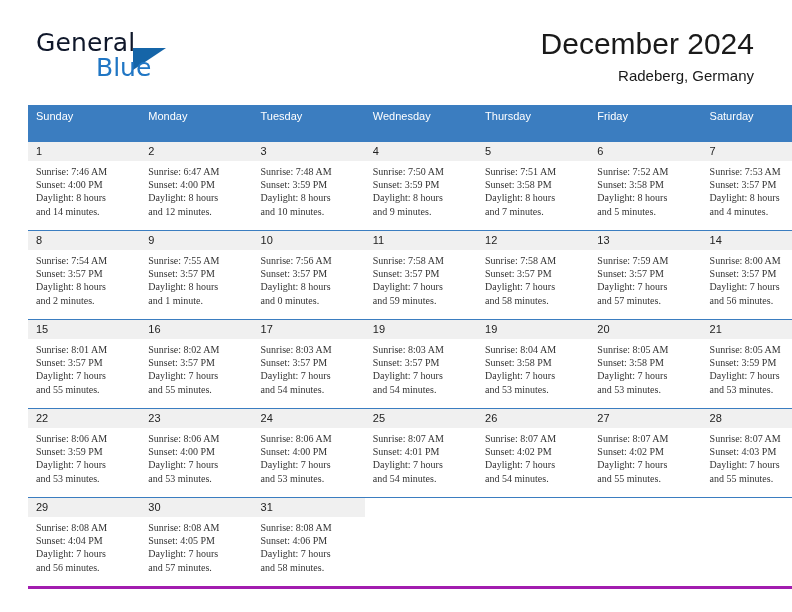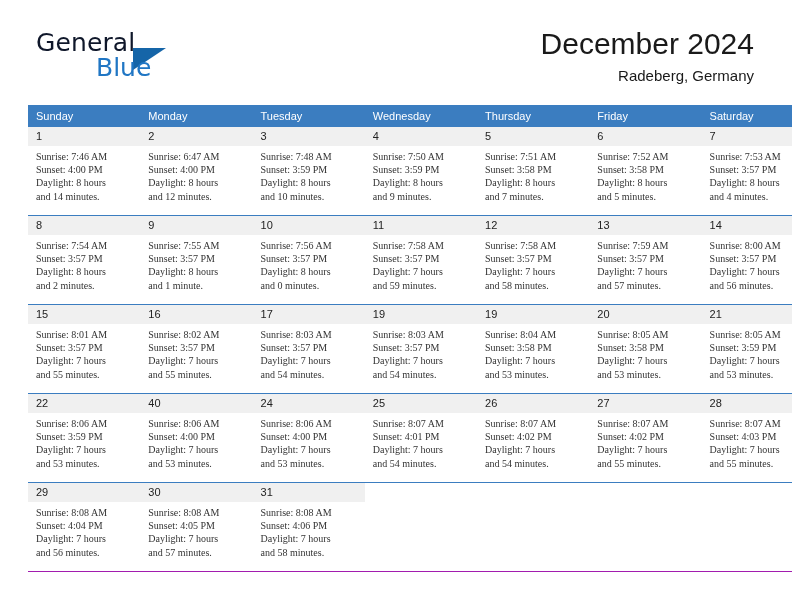--- a/index.html
+++ b/index.html
@@ -95,34 +95,34 @@
     width: 730px;
     border-collapse: collapse;
     table-layout: fixed;
   }
   .calendar th {
     background: #3b7dc0;
     color: #ffffff;
     font-size: 11px;
     font-weight: 400;
     text-align: left;
-    padding: 5px 0 5px 8px;
+    padding: 5px 0 20px 8px;
     width: 104.28px;
     border: 0;
   }
   .calendar td {
     vertical-align: top;
     padding: 0;
     border: 0;
     border-bottom: 1px solid #3b7dc0;
     height: 88px;
     background: #ffffff;
   }
   tr.week:last-child td {
-    border-bottom: 1px solid #a21caf;
+    border-bottom: 3px solid #a21caf;
   }
   .cell {
     height: 88px;
     box-sizing: border-box;
   }
   .daynum {
     background: #f0f0f0;
     font-size: 11px;
     color: #222222;
     padding: 3px 0 3px 8px;
@@ -425,21 +425,21 @@
             <div class="info">
               <div>Sunrise: 8:06 AM</div>
               <div>Sunset: 3:59 PM</div>
               <div>Daylight: 7 hours</div>
               <div>and 53 minutes.</div>
             </div>
           </div>
         </td>
         <td>
           <div class="cell">
-            <div class="daynum">40</div>
+            <div class="daynum">23</div>
             <div class="info">
               <div>Sunrise: 8:06 AM</div>
               <div>Sunset: 4:00 PM</div>
               <div>Daylight: 7 hours</div>
               <div>and 53 minutes.</div>
             </div>
           </div>
         </td>
         <td>
           <div class="cell">

